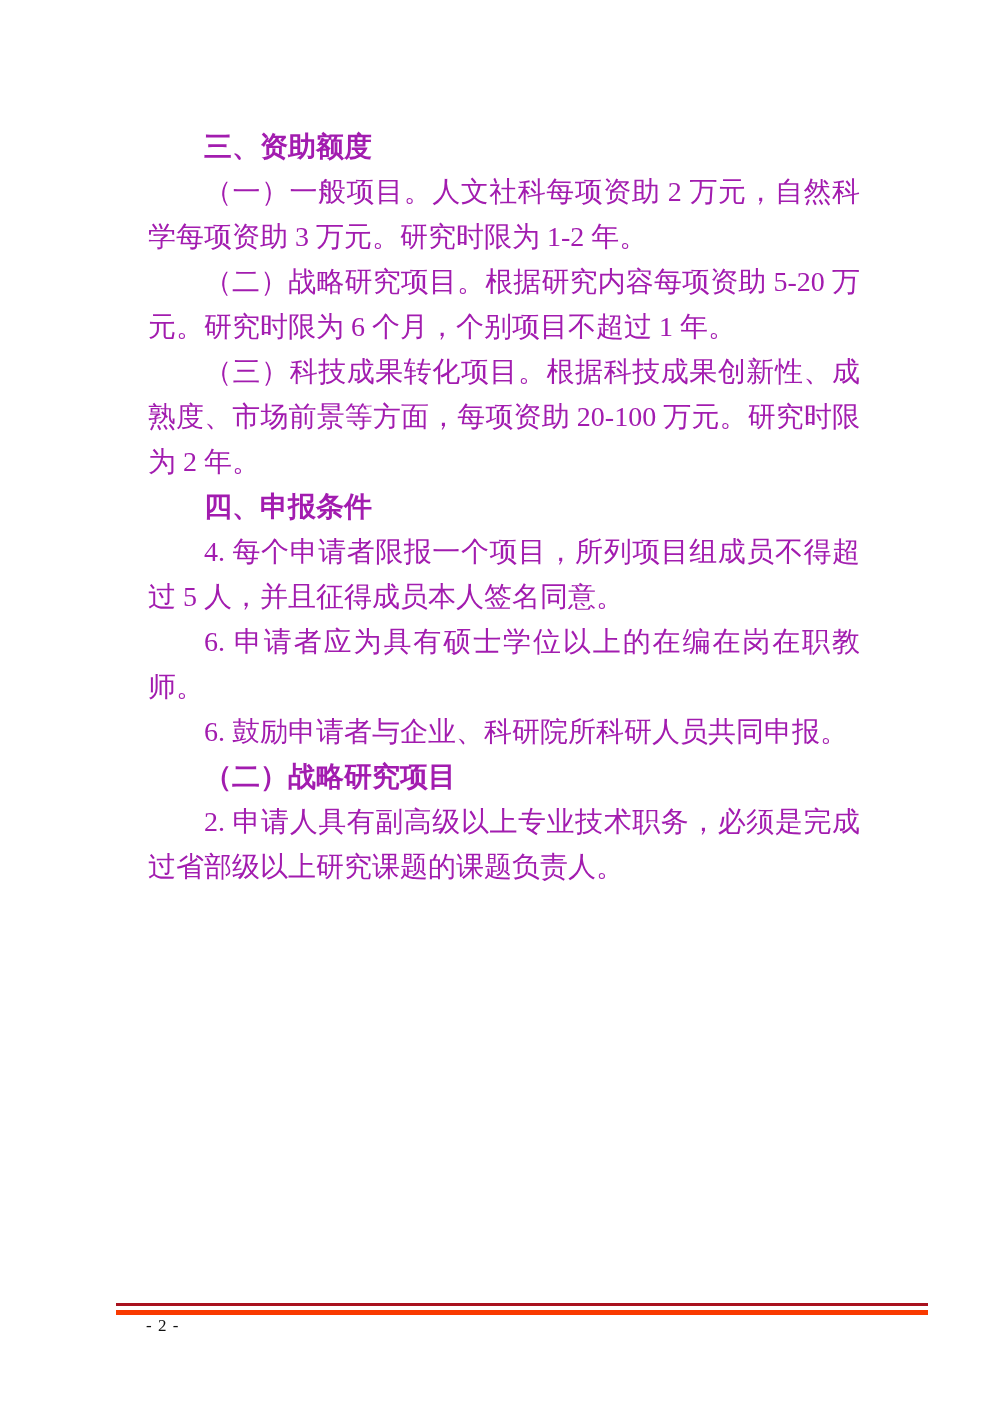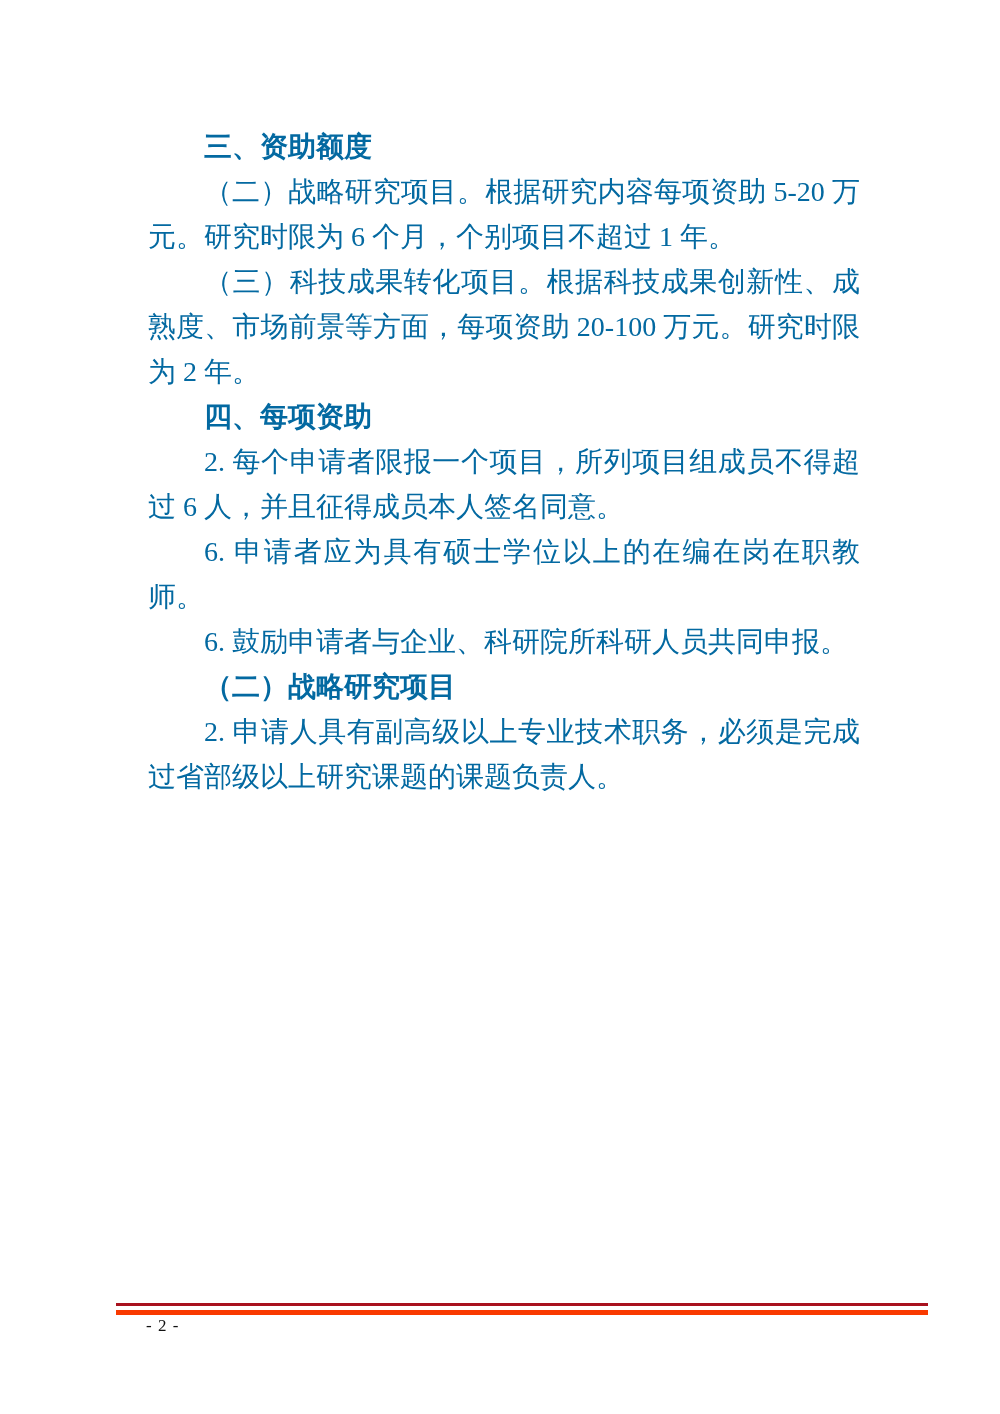--- a/index.html
+++ b/index.html
@@ -15,21 +15,21 @@
     overflow: hidden;
   }
   .doc-body {
     position: absolute;
     left: 148px;
     top: 124px;
     width: 712px;
     font-family: "Liberation Serif", "DejaVu Serif", serif;
     font-size: 28px;
     line-height: 45px;
-    color: #0369a1;
+    color: #a21caf;
     text-align: justify;
   }
   .doc-body p {
     margin: 0;
     padding: 0;
     text-indent: 2em;
   }
   .doc-body p.heading {
     font-family: "Liberation Sans", "DejaVu Sans", sans-serif;
     font-weight: bold;
@@ -61,24 +61,25 @@
     color: #111111;
     letter-spacing: 1px;
   }
 </style>
 </head>
 <body>
 
 <div class="page">
   <div class="doc-body">
       <p class="heading">三、资助额度</p>
+      <p class="para">（一）一般项目。人文社科每项资助 2 万元，自然科学每项资助 3 万元。研究时限为 1-2 年。</p>
       <p class="para">（二）战略研究项目。根据研究内容每项资助 5-20 万元。研究时限为 6 个月，个别项目不超过 1 年。</p>
       <p class="para">（三）科技成果转化项目。根据科技成果创新性、成熟度、市场前景等方面，每项资助 20-100 万元。研究时限为 2 年。</p>
-      <p class="heading">四、每项资助</p>
-      <p class="para">2. 每个申请者限报一个项目，所列项目组成员不得超过 6 人，并且征得成员本人签名同意。</p>
+      <p class="heading">四、申报条件</p>
+      <p class="para">4. 每个申请者限报一个项目，所列项目组成员不得超过 5 人，并且征得成员本人签名同意。</p>
       <p class="para">6. 申请者应为具有硕士学位以上的在编在岗在职教师。</p>
       <p class="para">6. 鼓励申请者与企业、科研院所科研人员共同申报。</p>
       <p class="heading">（二）战略研究项目</p>
       <p class="para">2. 申请人具有副高级以上专业技术职务，必须是完成过省部级以上研究课题的课题负责人。</p>
     </div>
   <div class="footer-rule-top"></div>
   <div class="footer-rule-bottom"></div>
   <div class="page-number">- 2 -</div>
 </div>
 

